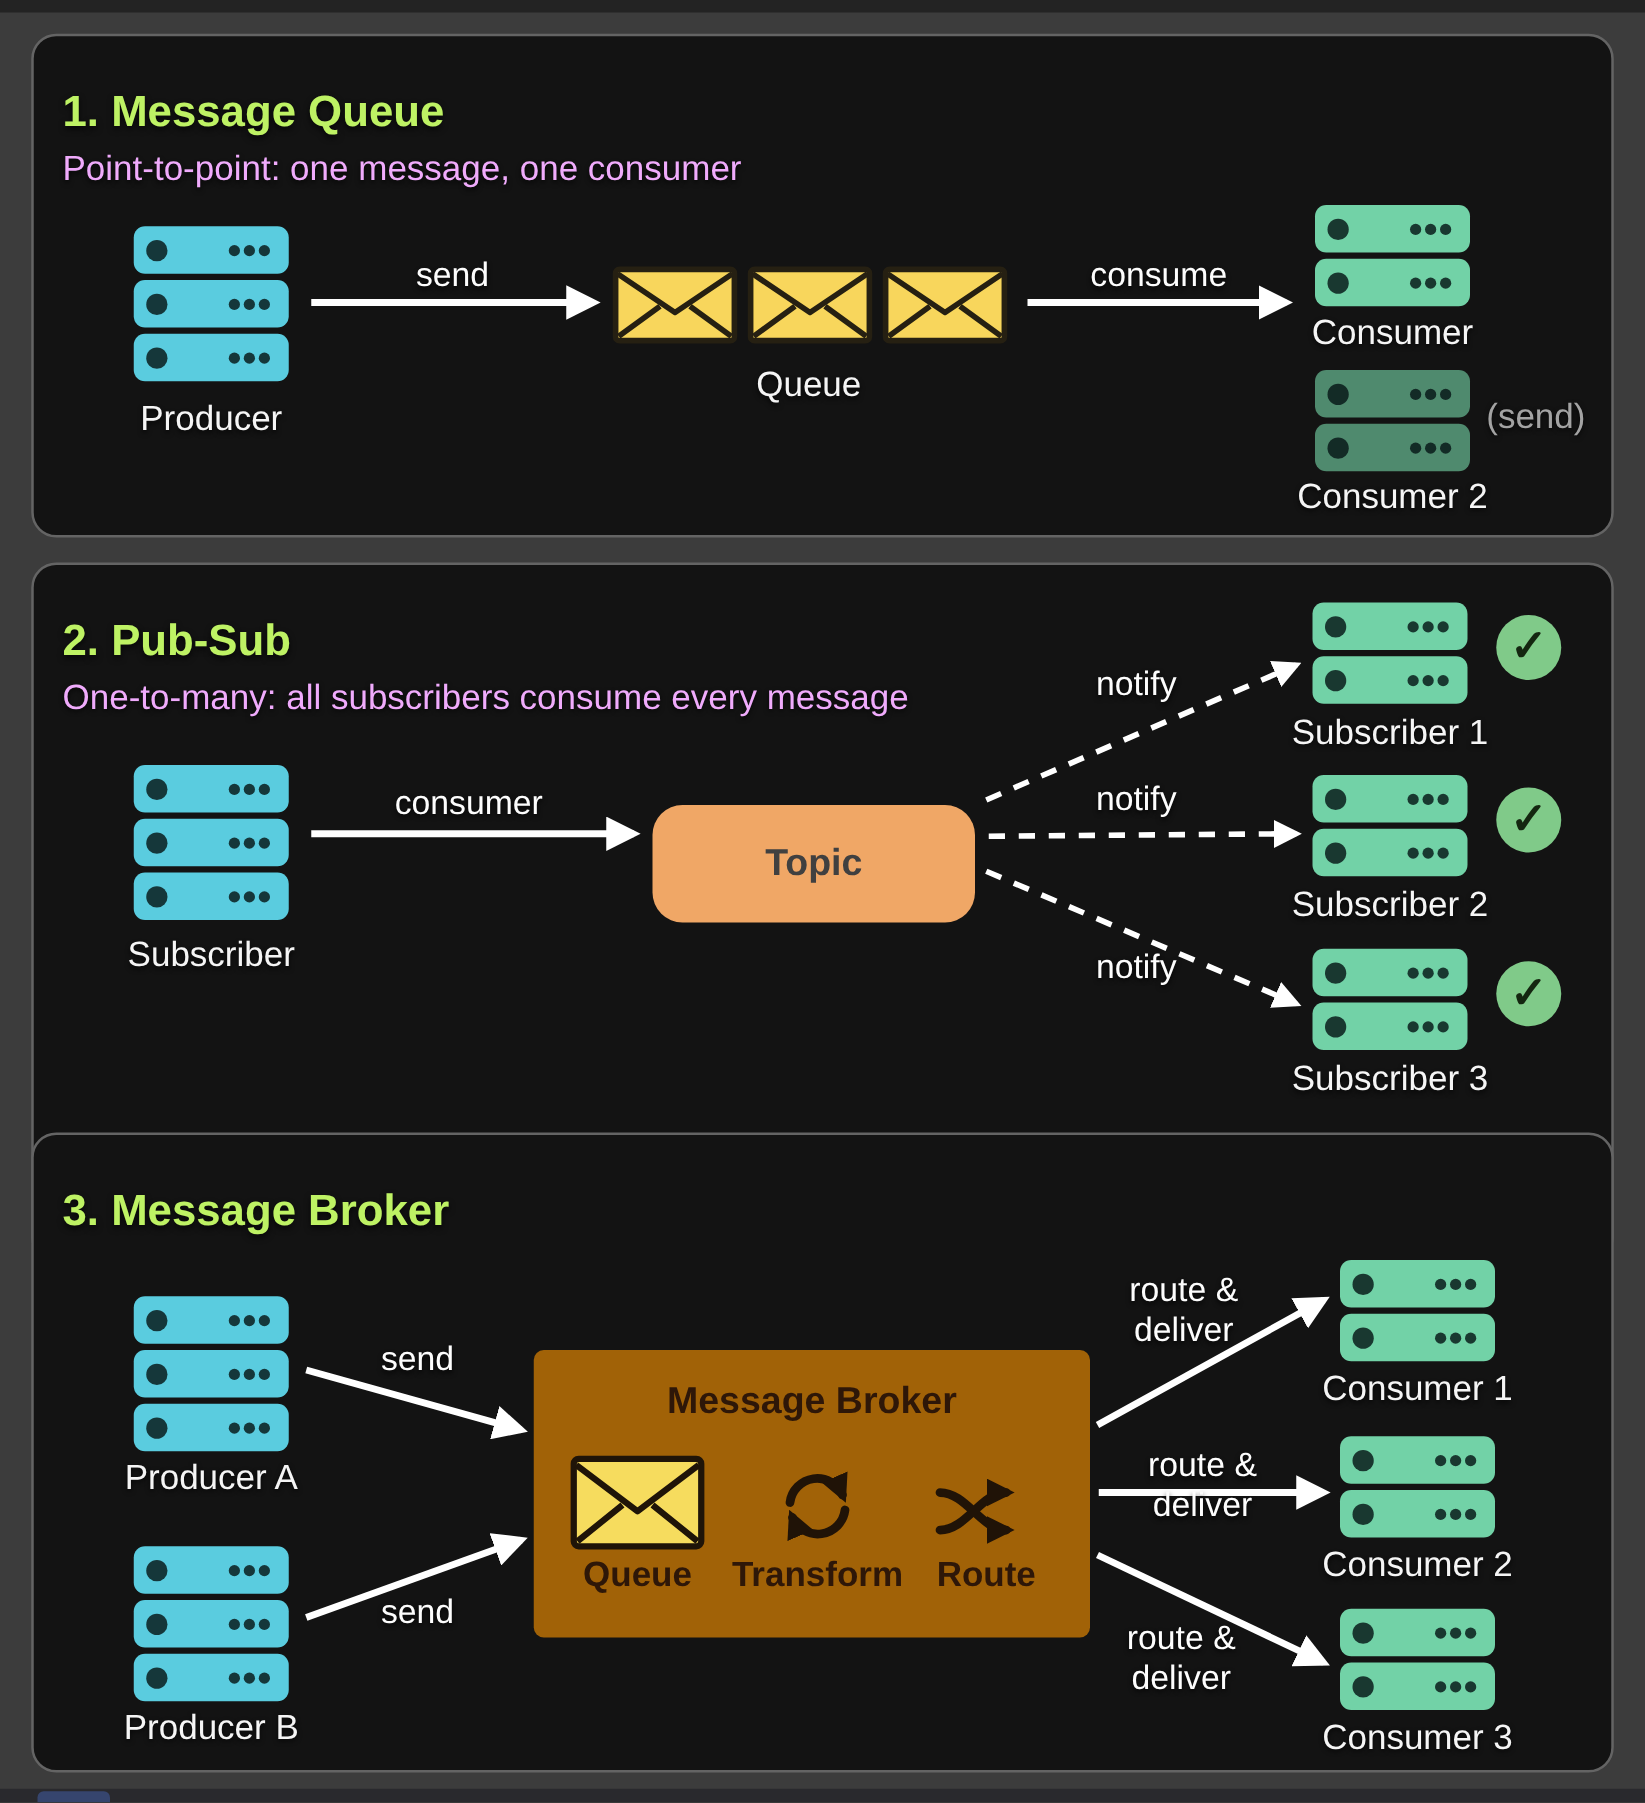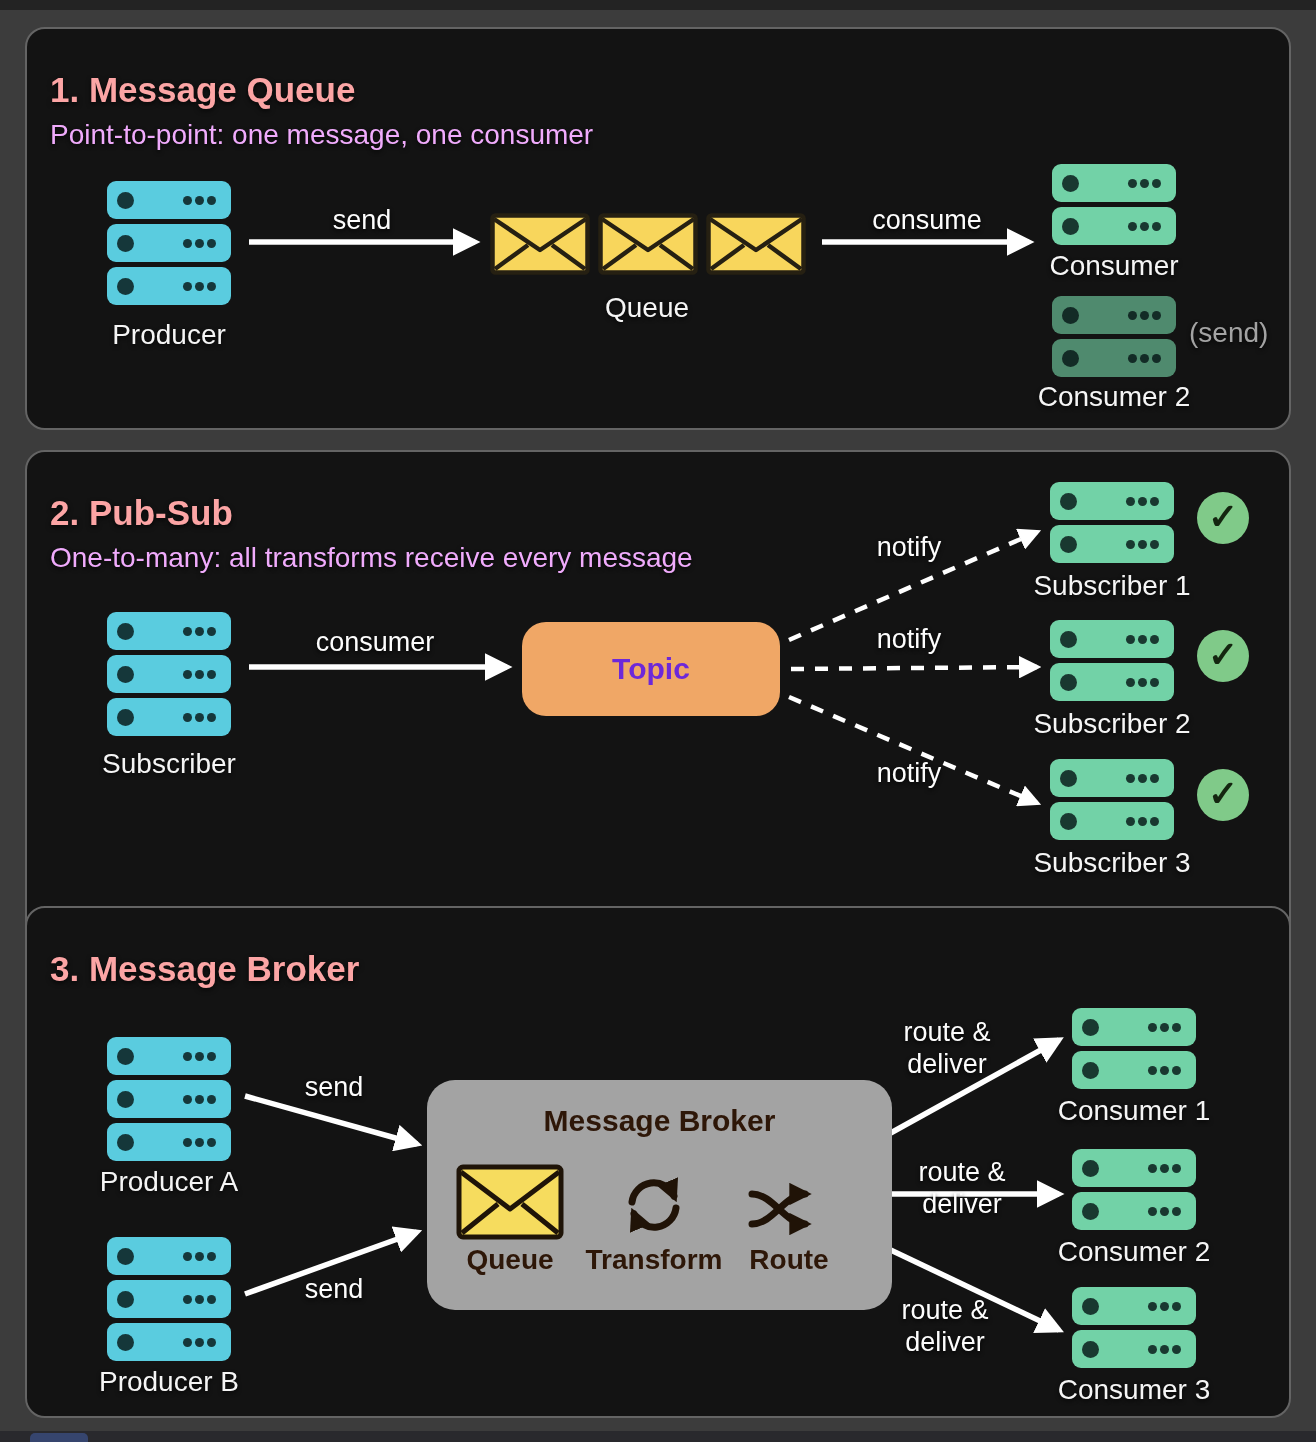--- a/index.html
+++ b/index.html
@@ -8,21 +8,21 @@
   .strip-top{position:absolute;top:0;left:0;width:100%;height:10px;background:#232323;}
   .strip-bottom{position:absolute;bottom:0;left:0;width:100%;height:11px;background:#29292d;}
   .peek{position:absolute;left:30px;bottom:0;width:58px;height:9px;background:#3a4c7e;border-radius:5px 5px 0 0;opacity:.8;}
 
   .panel{position:absolute;left:25px;width:1266px;background:#131313;border:2px solid #646464;
          border-radius:20px;box-sizing:border-box;}
   #panel1{top:27px;height:403px;}
   #panel2{top:450px;height:560px;}
   #panel3{top:906px;height:512px;}
 
-  .panel-title{position:absolute;left:23px;top:12px;font-size:35px;font-weight:700;color:#fca5a5;
+  .panel-title{position:absolute;left:23px;top:12px;font-size:35px;font-weight:700;color:#bef264;
                text-shadow:0 2px 5px rgba(0,0,0,.7);white-space:nowrap;}
   .panel-sub{position:absolute;left:23px;top:62px;font-size:28px;color:#f0abfc;
              text-shadow:0 2px 4px rgba(0,0,0,.7);white-space:nowrap;}
 
   .server{position:absolute;width:124px;display:flex;flex-direction:column;gap:5px;}
   .server .bar{height:38px;border-radius:9px;position:relative;}
   .server.blue .bar{background:#5accdf;}
   .server.green .bar{background:#72d2a7;}
   .server.idle .bar{background:#4f8a6e;}
   .server .bar::before{content:"";position:absolute;left:10px;top:50%;margin-top:-8.5px;
@@ -33,22 +33,22 @@
 
   .nlabel{position:absolute;transform:translateX(-50%);font-size:28px;color:#f5f5f5;
           white-space:nowrap;text-shadow:0 2px 4px rgba(0,0,0,.7);}
   .elabel{position:absolute;transform:translateX(-50%);font-size:27px;color:#fdfdfd;
           white-space:nowrap;text-shadow:0 2px 4px rgba(0,0,0,.8);}
   .elabel.wrap{white-space:normal;width:122px;text-align:center;line-height:1.2;}
   .idle-note{position:absolute;font-size:28px;color:#a3a3a3;text-shadow:0 2px 4px rgba(0,0,0,.7);}
 
   .envelopes{position:absolute;display:flex;gap:8px;}
   .topic-box{position:absolute;background:#f0a766;border-radius:24px;display:flex;align-items:center;
-             justify-content:center;font-size:30px;font-weight:700;color:#6d28d9;}
-  .broker-box{position:absolute;background:#a3a3a3;border-radius:28px;padding-left:20px;}
+             justify-content:center;font-size:30px;font-weight:700;color:#404040;margin-top:22px;}
+  .broker-box{position:absolute;background:#a16207;border-radius:8px;}
   .broker-title{position:absolute;left:0;top:24px;width:100%;text-align:center;font-size:30px;
                 font-weight:700;color:#2e1708;}
   .broker-item{position:absolute;top:76px;display:flex;flex-direction:column;align-items:center;}
   .broker-item .ic{height:84px;display:flex;align-items:flex-end;justify-content:center;}
   .broker-item .blabel{font-size:28px;font-weight:600;color:#2e1708;margin-top:4px;white-space:nowrap;}
 
   .check{position:absolute;width:52px;height:52px;border-radius:50%;background:#80ca89;
          display:flex;align-items:center;justify-content:center;}
   .check::after{content:"✓";font-size:36px;font-weight:700;color:#142610;margin-top:-2px;}
 
@@ -135,21 +135,21 @@
 
   <section class="panel" id="panel2">
     <svg class="edges">
       <line x1="222" y1="215" x2="480" y2="215" stroke="#ffffff" stroke-width="5.5" marker-end="url(#ah-white)"></line>
       <line x1="762" y1="188" x2="1010" y2="80" stroke="#ffffff" stroke-width="4.5" stroke-dasharray="13 11" marker-end="url(#ah-white)"></line>
       <line x1="764" y1="217" x2="1010" y2="215" stroke="#ffffff" stroke-width="4.5" stroke-dasharray="13 11" marker-end="url(#ah-white)"></line>
       <line x1="762" y1="245" x2="1010" y2="351" stroke="#ffffff" stroke-width="4.5" stroke-dasharray="13 11" marker-end="url(#ah-white)"></line>
     </svg>
 
     <h2 class="panel-title">2. Pub-Sub</h2>
-    <p class="panel-sub">One-to-many: all transforms receive every message</p>
+    <p class="panel-sub">One-to-many: all subscribers consume every message</p>
 
     <div class="server blue" style="left:80px;top:160px">
       <div class="bar"></div>
         <div class="bar"></div>
         <div class="bar"></div>
     </div>
     <div class="nlabel" style="left:142px;top:296px">Subscriber</div>
 
     <div class="elabel" style="left:348px;top:175px">consumer</div>
 

